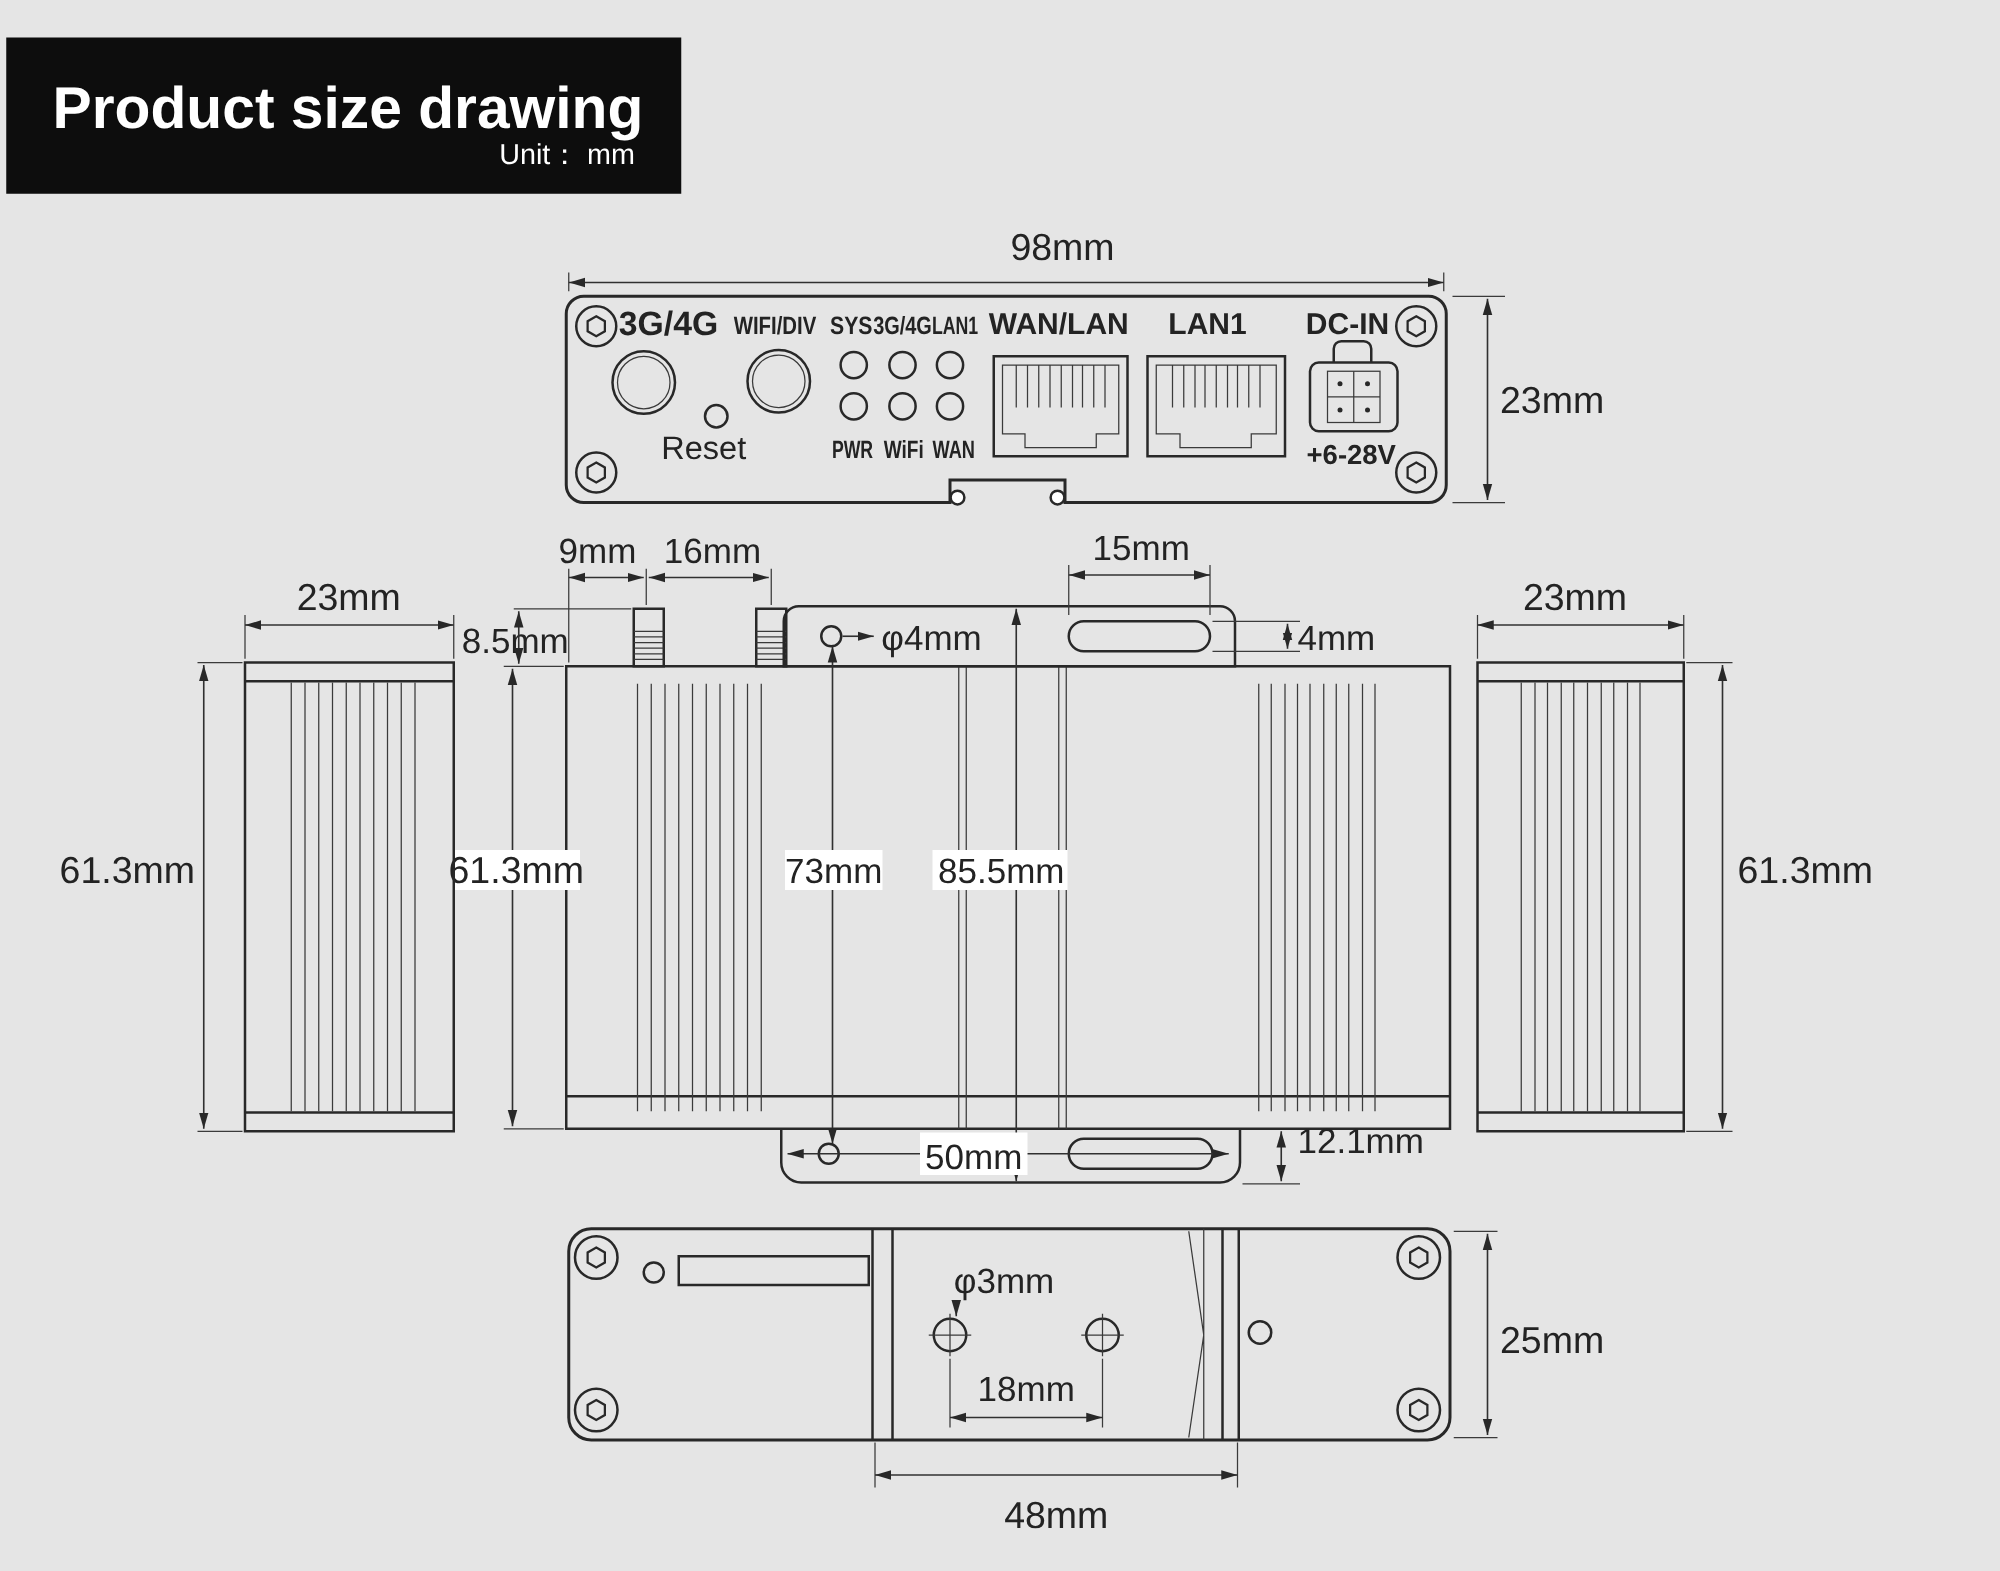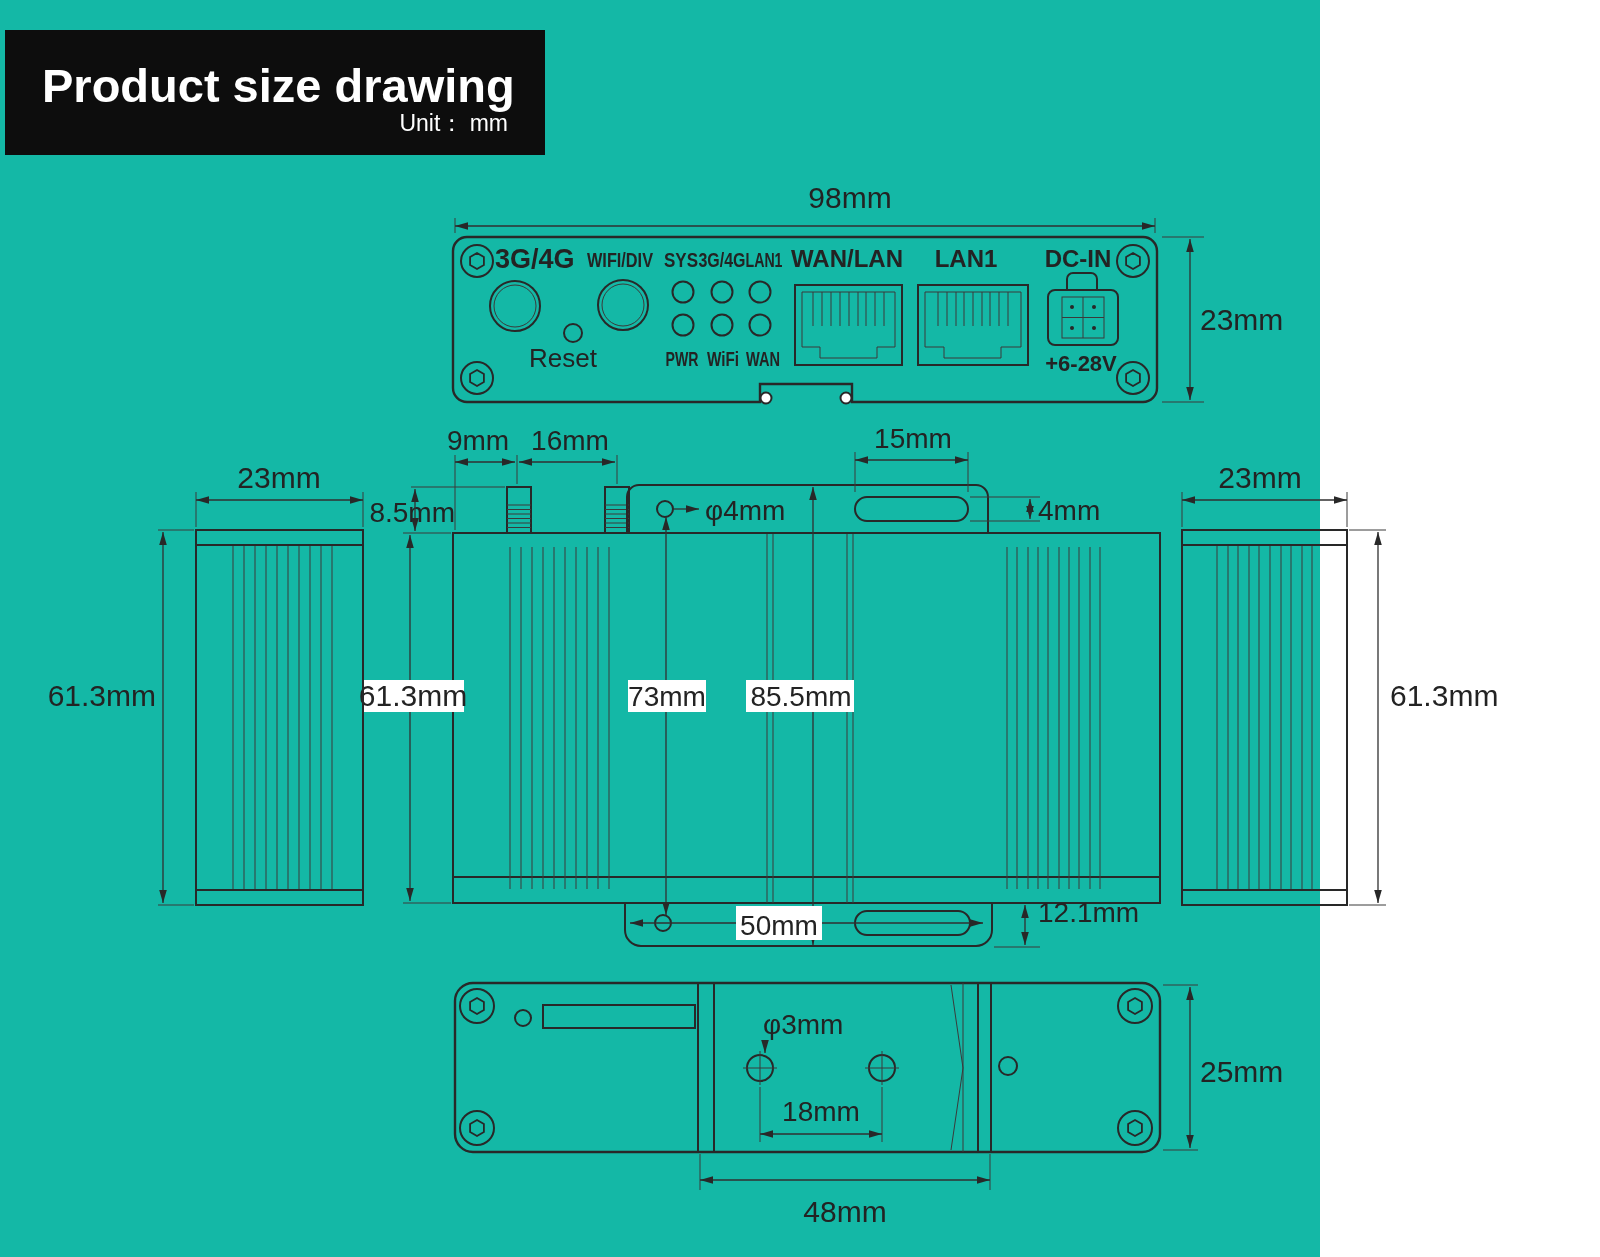--- a/index.html
+++ b/index.html
@@ -1,16 +1,16 @@
 <!DOCTYPE html>
 <html><head>
 <meta charset="utf-8">
 <style>
   html,body{margin:0;padding:0;background:#ffffff;}
-  .stage{width:1320px;height:1257px;position:relative;background:#14b8a6;
+  .stage{width:1600px;height:1257px;position:relative;background:#e5e5e5;
          font-family:"Liberation Sans", sans-serif;}
   svg text{font-family:"Liberation Sans", sans-serif;fill:#232323;}
   .ol{fill:none;stroke:#282828;stroke-width:2;}
   .ol25{fill:none;stroke:#282828;stroke-width:2.4;}
   .thin{fill:none;stroke:#3a3a3a;stroke-width:1;}
   .dim{fill:none;stroke:#303030;stroke-width:1.3;}
   .wfill{fill:#ffffff;stroke:#282828;stroke-width:2;}
   .hexf{fill:none;stroke:#282828;stroke-width:1.8;}
   .d{font-size:28px;}
   .d30{font-size:30px;}

